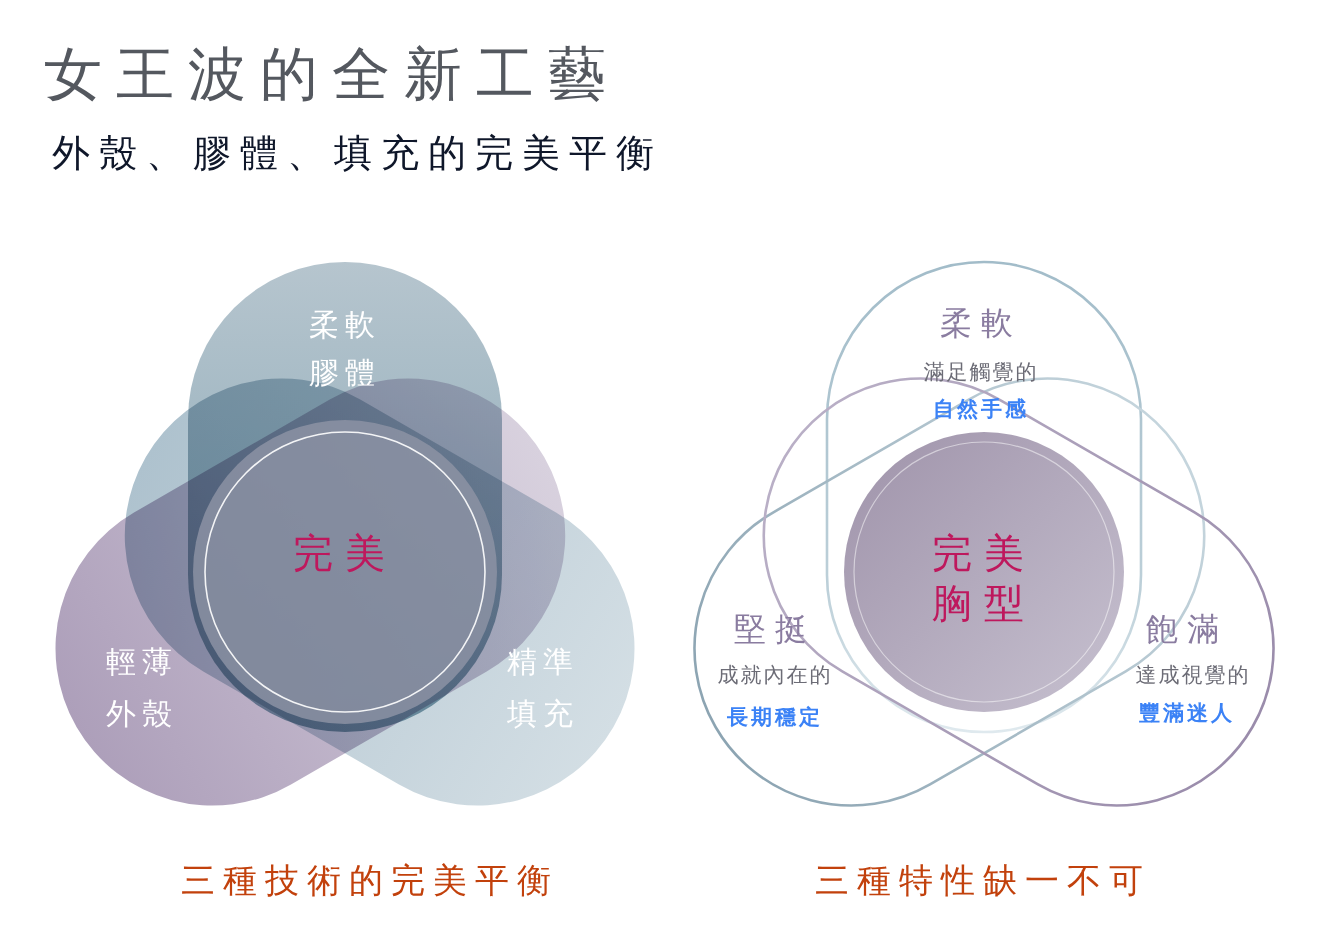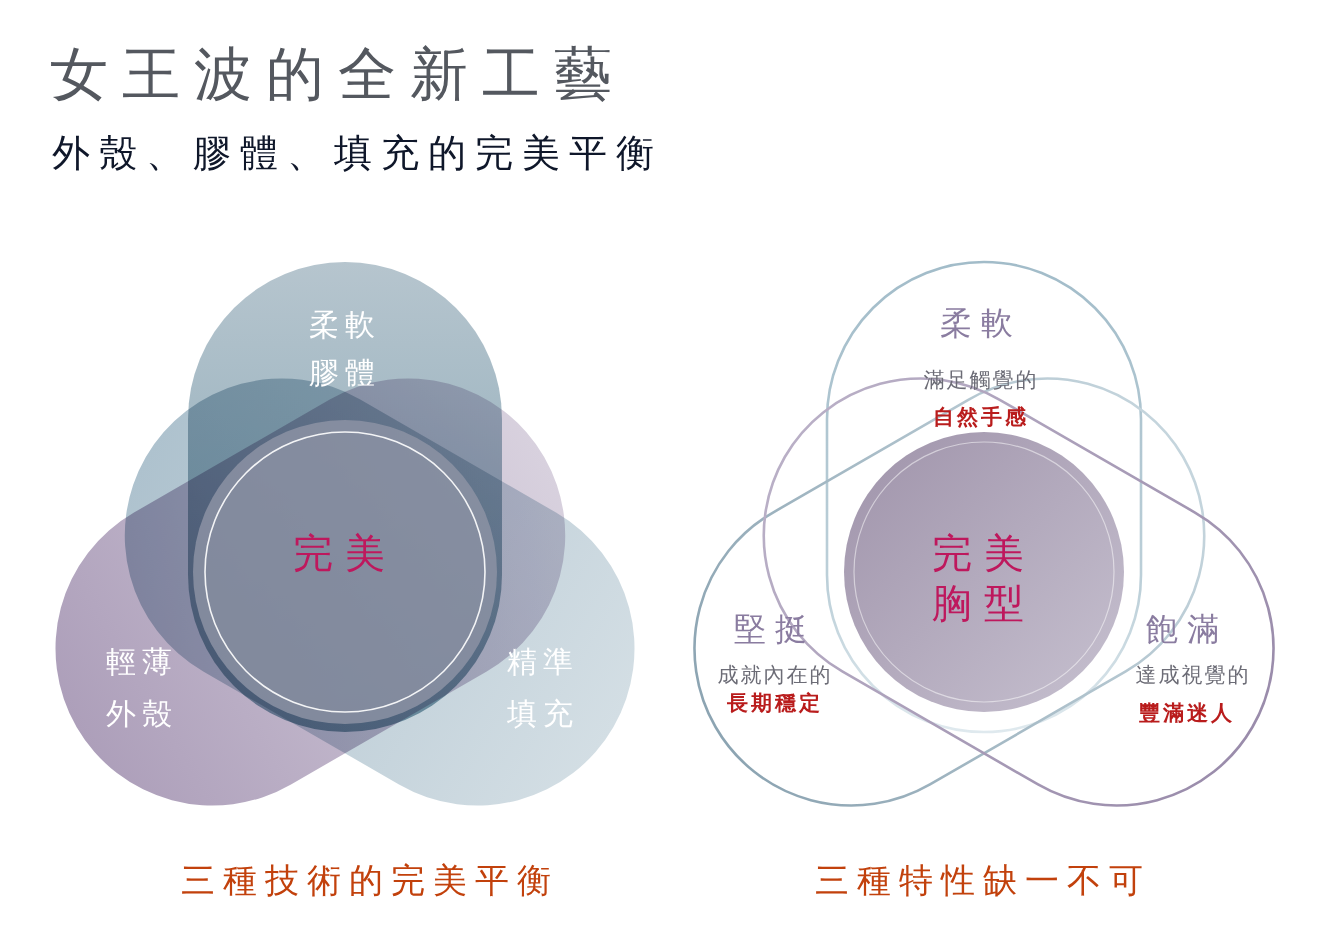--- a/index.html
+++ b/index.html
@@ -2,21 +2,21 @@
 <html><head>
 <meta charset="utf-8">
 <style>
   * { margin:0; padding:0; box-sizing:border-box; }
   html,body { background:#ffffff; }
   body { font-family:"Liberation Sans","DejaVu Sans",sans-serif; }
   .page { position:relative; width:1334px; height:931px; background:#ffffff; overflow:hidden; }
 
   
   .title {
-    position:absolute; left:50px; top:36px;
+    position:absolute; left:44px; top:36px;
     font-size:58px; font-weight:400; color:#54585f; letter-spacing:14px; white-space:nowrap;
   }
   .subtitle {
     position:absolute; left:52px; top:128px;
     font-size:38px; font-weight:300; color:#0f172a; letter-spacing:9px; white-space:nowrap;
   }
 
   
   .canvas { position:absolute; left:0; top:0; isolation:isolate; }
   .mult { mix-blend-mode:multiply; }
@@ -25,21 +25,21 @@
   .lbl { position:absolute; transform:translateX(-50%); text-align:center; white-space:nowrap; }
 
   
   .petal-lbl { color:#ffffff; font-size:30px; font-weight:300; letter-spacing:6px; line-height:48px; }
   .petal-lbl.low { line-height:52px; }
   .center-lbl { color:#be185d; font-size:40px; font-weight:300; letter-spacing:12px; line-height:50px; }
 
   
   .feat-title { font-size:32px; font-weight:400; color:#8a7ca0; letter-spacing:9px; }
   .feat-desc  { font-size:21px; font-weight:400; color:#6c6c76; letter-spacing:2px; }
-  .feat-high  { font-size:21px; font-weight:700; color:#b91c1c; letter-spacing:3px; }
+  .feat-high  { font-size:21px; font-weight:700; color:#3b82f6; letter-spacing:3px; }
 
   
   .caption { font-size:34px; font-weight:400; color:#c2410c; letter-spacing:8px; }
 </style>
 </head>
 <body>
 
 <div class="page">
 
   <h1 class="title">女王波的全新工藝</h1>
@@ -110,33 +110,33 @@
     <div>外殼</div>
   </div>
 
   <div class="lbl petal-lbl low" style="left:543px; top:636px;">
     <div>精準</div>
     <div>填充</div>
   </div>
 
   <div class="lbl" style="left:981px; top:302px;">
     <div class="feat-title">柔軟</div>
-    <div class="feat-desc" style="margin-top:20px;">滿足觸覺的</div>
+    <div class="feat-desc" style="margin-top:12px;">滿足觸覺的</div>
     <div class="feat-high" style="margin-top:9px;">自然手感</div>
   </div>
 
   <div class="lbl center-lbl" style="left:984px; top:528px;">
     <div>完美</div>
     <div>胸型</div>
   </div>
 
   <div class="lbl" style="left:775px; top:608px;">
     <div class="feat-title">堅挺</div>
     <div class="feat-desc" style="margin-top:9px;">成就內在的</div>
-    <div class="feat-high" style="margin-top:0;">長期穩定</div>
+    <div class="feat-high" style="margin-top:14px;">長期穩定</div>
   </div>
 
   <div class="lbl" style="left:1187px; top:608px;">
     <div class="feat-title">飽滿</div>
     <div class="feat-desc" style="margin-top:9px;margin-left:12px;">達成視覺的</div>
     <div class="feat-high" style="margin-top:10px;">豐滿迷人</div>
   </div>
 
   <div class="lbl caption" style="left:370px; top:858px;">三種技術的完美平衡</div>
   <div class="lbl caption" style="left:983px; top:858px;">三種特性缺一不可</div>

